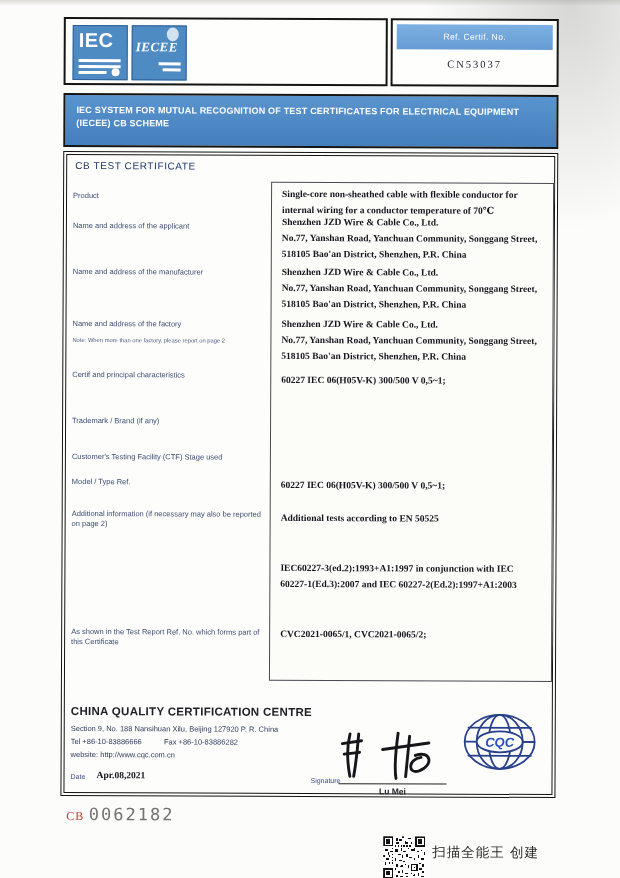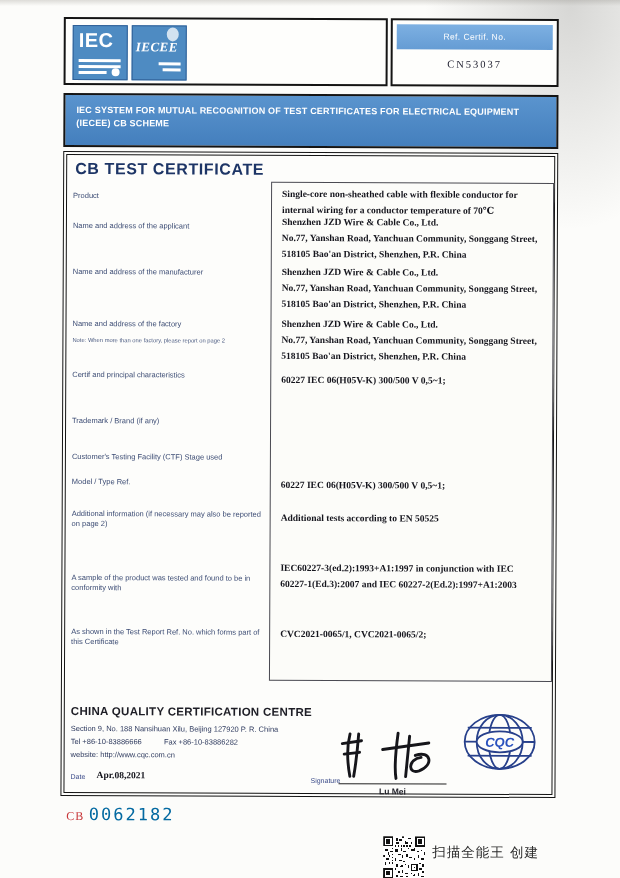--- a/index.html
+++ b/index.html
@@ -31,41 +31,41 @@
   .iecee-bulb{position:absolute;left:34px;top:1px;width:12px;height:14px;border-radius:50%;background:rgba(255,255,255,.75);}
 
   
   .banner{position:absolute;left:62px;top:94px;width:495px;height:54px;box-sizing:border-box;border:2.5px solid #141414;
           background:linear-gradient(#5a94ce,#447fbd);color:#fff;font-weight:bold;font-size:9px;
           line-height:13px;padding:9px 11px;letter-spacing:.2px;}
 
   
   .main{position:absolute;left:62px;top:152px;width:495px;height:645px;box-sizing:border-box;
         border:4px double #141414;background:#fdfdfb;}
-  .cert-title{position:absolute;left:8px;top:5px;font-size:16px;font-weight:bold;color:#1d3566;letter-spacing:.6px;}
+  .cert-title{position:absolute;left:8px;top:5px;font-size:10px;font-weight:normal;color:#1d3566;letter-spacing:.6px;}
   .lbl{position:absolute;left:6px;width:192px;font-size:7.5px;color:#3c4c74;line-height:9.5px;}
   .note{position:absolute;left:6px;width:200px;font-size:5.8px;color:#4a5a80;}
   .valbox{position:absolute;left:204px;top:26px;width:281px;height:497px;border:1px solid #4a4a52;background:#fcfcf9;}
   .vblock{position:absolute;left:10px;right:8px;}
   .val{font-family:"Liberation Serif","DejaVu Serif",serif;font-weight:bold;font-size:9.5px;
        line-height:16px;color:#15151d;}
   .small-note{position:absolute;left:6px;font-size:7.5px;color:#3c4c74;}
   .issuer-name{position:absolute;left:6px;font-size:11.5px;font-weight:bold;color:#1e1e26;letter-spacing:.3px;}
   .issuer-line{position:absolute;left:6px;font-size:7.5px;color:#2e3a5e;}
   .blue-lbl{font-size:7px;color:#3c4c8a;}
   .date-val{position:absolute;font-family:"Liberation Serif","DejaVu Serif",serif;font-weight:bold;font-size:9.5px;color:#15151d;}
   .sig-line{position:absolute;left:274px;top:627px;width:108px;border-top:1.5px solid #222;}
   .sig-name{position:absolute;left:274px;top:630px;width:108px;text-align:center;font-size:8.5px;font-weight:bold;color:#1e1e26;}
   .sig-svg{position:absolute;left:268px;top:572px;}
   .cqc-svg{position:absolute;left:389px;top:552px;}
 
   
   .cb-line{position:absolute;left:68px;top:805px;}
   .cb-prefix{font-family:"Liberation Serif",serif;font-size:12px;color:#c8393c;letter-spacing:1px;}
-  .cb-num{font-family:"DejaVu Sans Mono",monospace;font-size:17px;color:#0369a1;letter-spacing:2px;margin-top:48px;}
+  .cb-num{font-family:"DejaVu Sans Mono",monospace;font-size:17px;color:#737373;letter-spacing:2px;margin-top:48px;}
   .qr{position:absolute;left:385px;top:836px;width:42px;height:42px;}
   .scan-text{position:absolute;left:434px;top:843px;font-family:"DejaVu Sans",sans-serif;font-size:13.5px;color:#2a2a2a;letter-spacing:1px;}
 </style>
 </head>
 <body>
 
 <div class="page">
 <div class="sheet">
 
   <div class="hdr-left">
@@ -99,21 +99,20 @@
     <div class="lbl" style="top:36px">Product</div>
     <div class="lbl" style="top:66px">Name and address of the applicant</div>
     <div class="lbl" style="top:112px">Name and address of the manufacturer</div>
     <div class="lbl" style="top:164px">Name and address of the factory</div>
     <div class="note" style="top:182px">Note: When more than one factory, please report on page 2</div>
     <div class="lbl" style="top:215px">Certif and principal characteristics</div>
     <div class="lbl" style="top:261px">Trademark / Brand (if any)</div>
     <div class="lbl" style="top:297px">Customer's Testing Facility (CTF) Stage used</div>
     <div class="lbl" style="top:322px">Model / Type Ref.</div>
     <div class="lbl" style="top:354px">Additional information (if necessary may also be reported on page 2)</div>
-    <div class="lbl" style="top:418px">A sample of the product was tested and found to be in conformity with</div>
     <div class="lbl" style="top:472px">As shown in the Test Report Ref. No. which forms part of this Certificate</div>
 
     <div class="valbox">
       <div class="vblock" style="top:3px">
         <div class="val">Single-core non-sheathed cable with flexible conductor for</div>
         <div class="val">internal wiring for a conductor temperature of 70℃</div>
       </div>
       <div class="vblock" style="top:31px">
         <div class="val">Shenzhen JZD Wire &amp; Cable Co., Ltd.</div>
         <div class="val">No.77, Yanshan Road, Yanchuan Community, Songgang Street,</div>

